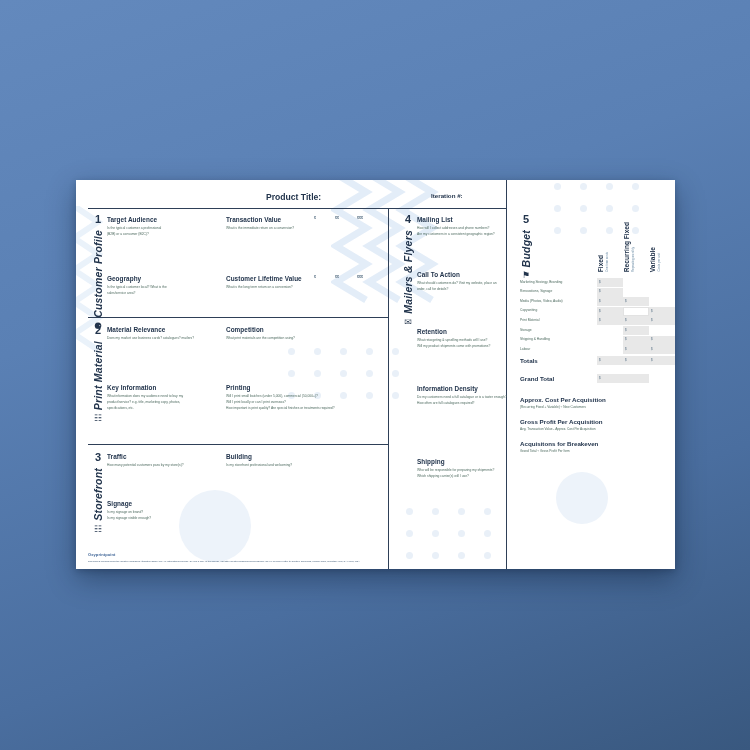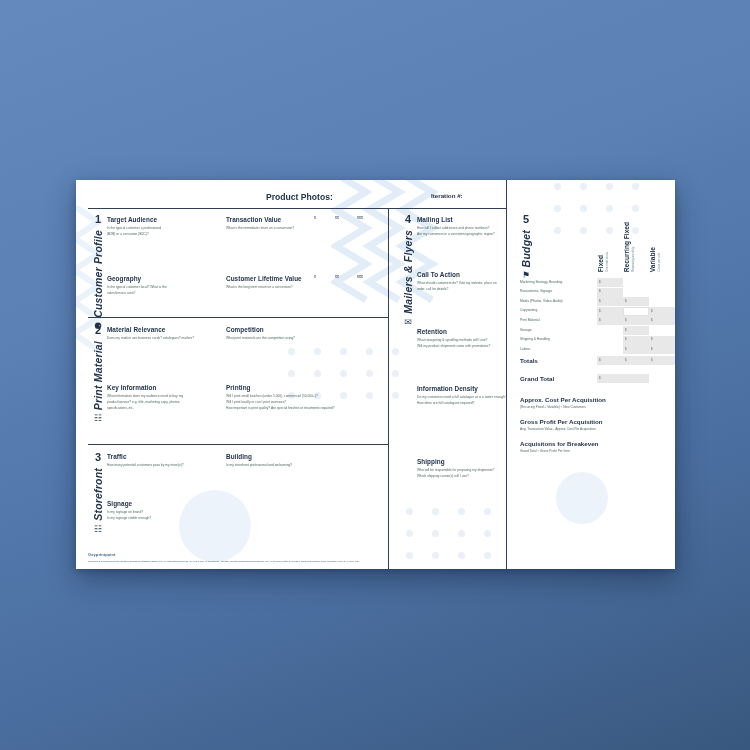--- a/index.html
+++ b/index.html
@@ -136,21 +136,21 @@
       <i style="left:78px;top:22px"></i>
     <i style="left:0px;top:44px"></i>
       <i style="left:26px;top:44px"></i>
       <i style="left:52px;top:44px"></i>
       <i style="left:78px;top:44px"></i>
   </div>
 
   <div class="bigcircle" style="left:103px;top:310px;width:72px;height:72px;"></div>
   <div class="bigcircle" style="left:480px;top:292px;width:52px;height:52px;"></div>
 
-  <div id="producttitle">Product Photos:</div>
+  <div id="producttitle">Product Title:</div>
   <div id="iteration">Iteration #:</div>
 
   <div class="hline" style="left:12px;top:28px;width:418px;"></div>
   <div class="hline" style="left:12px;top:137px;width:300px;"></div>
   <div class="hline" style="left:12px;top:264px;width:300px;"></div>
   <div class="vline" style="left:312px;top:28px;height:362px;"></div>
   <div class="vline" style="left:430px;top:0px;height:389px;"></div>
 
   <div class="rail" style="left:8px;top:34px;height:100px;">
     <div class="num">1</div>

